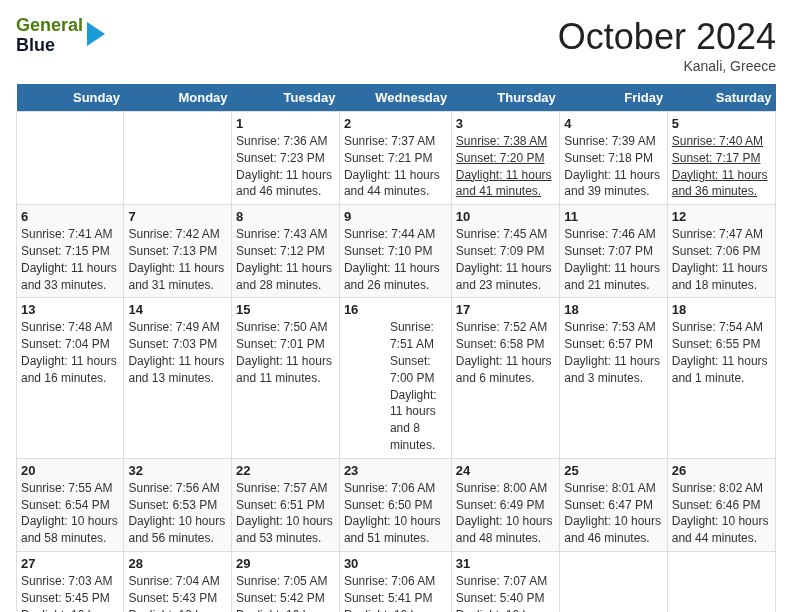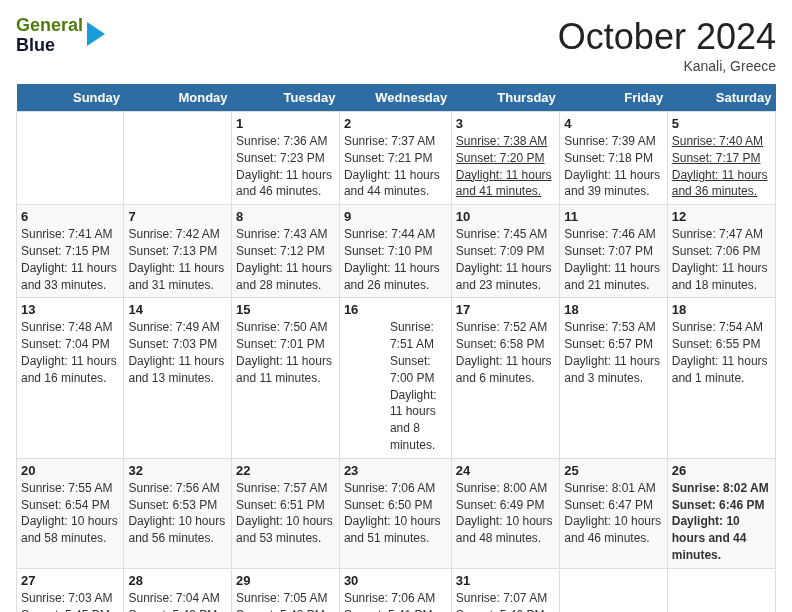--- a/index.html
+++ b/index.html
@@ -275,21 +275,21 @@
 Daylight: 10 hours and 48 minutes.</div>
         </td>
         <td>
           <div class="day-num">25</div>
           <div class="day-info" style="white-space: pre-line;">Sunrise: 8:01 AM
 Sunset: 6:47 PM
 Daylight: 10 hours and 46 minutes.</div>
         </td>
         <td>
           <div class="day-num">26</div>
-          <div class="day-info" style="white-space: pre-line; font-weight: bold;">Sunrise: 8:02 AM
+          <div class="day-info" style="white-space: pre-line;">Sunrise: 8:02 AM
 Sunset: 6:46 PM
 Daylight: 10 hours and 44 minutes.</div>
         </td>
       </tr>
       <tr>
         <td>
           <div class="day-num">27</div>
           <div class="day-info" style="white-space: pre-line;">Sunrise: 7:03 AM
 Sunset: 5:45 PM
 Daylight: 10 hours and 41 minutes.</div>

